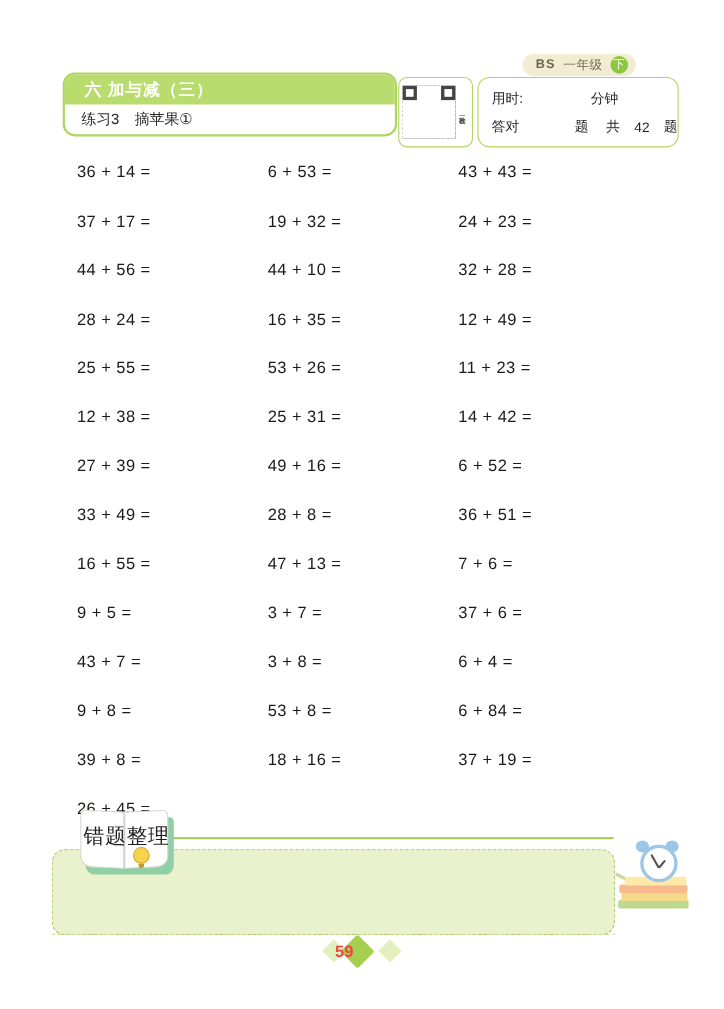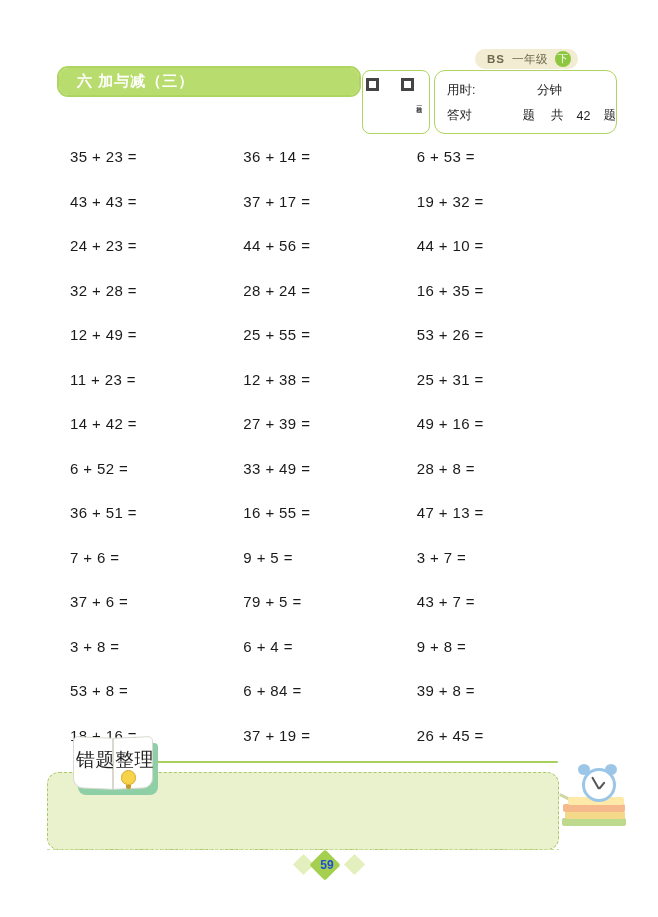--- a/index.html
+++ b/index.html
@@ -281,42 +281,46 @@
   #wing-l { left: 0px; }
   #wing-r { left: 51px; }
   #page-diamond {
     position: absolute; left: 18px; top: 3px;
     width: 22px; height: 22px;
     background: #a5cf4e;
     transform: rotate(45deg);
     border-radius: 2px;
   }
   #page-number {
-    position: absolute; left: 20px; top: 3px;
+    position: absolute; left: 6px; top: 3px;
     width: 22px; height: 22px;
     display: flex; align-items: center; justify-content: center;
-    color: #1d4ed8; font-size: 12px; font-weight: bold;
+    color: #ef4444; font-size: 15px; font-weight: bold;
   }
   #footer-dots {
     position: absolute; left: 47px; top: 849px; width: 512px; height: 1px;
     background: repeating-linear-gradient(90deg, #c9dc9a 0 3px, transparent 3px 6px);
   }
 </style>
 </head>
 <body>
 
 <div id="grade-badge">
   <span class="bs-code">BS</span>
   <span class="grade">一年级</span>
   <span class="term">下</span>
 </div>
 
 <div id="title-block">
   <div id="title-bar">
     <span>六  加与减（三）</span>
+  </div>
+  <div id="subtitle-bar">
+    <span class="sub-no">练习3</span>
+    <span>摘苹果①</span>
   </div>
 </div>
 
 <div id="qr-block">
   <div id="qr-code"></div>
   <div id="qr-caption">一秒批改</div>
 </div>
 
 <div id="info-box">
   <div class="line">
@@ -326,21 +330,20 @@
   <div class="line">
     <span class="lbl-right">答对</span>
     <span class="unit-q1">题</span>
     <span class="lbl-total">共</span>
     <span class="num-total">42</span>
     <span class="unit-q2">题</span>
   </div>
 </div>
 
 <div id="problems">
-    <div class="problem">35 + 23 =</div>
     <div class="problem">36 + 14 =</div>
     <div class="problem">6 + 53 =</div>
     <div class="problem">43 + 43 =</div>
     <div class="problem">37 + 17 =</div>
     <div class="problem">19 + 32 =</div>
     <div class="problem">24 + 23 =</div>
     <div class="problem">44 + 56 =</div>
     <div class="problem">44 + 10 =</div>
     <div class="problem">32 + 28 =</div>
     <div class="problem">28 + 24 =</div>
@@ -357,21 +360,20 @@
     <div class="problem">6 + 52 =</div>
     <div class="problem">33 + 49 =</div>
     <div class="problem">28 + 8 =</div>
     <div class="problem">36 + 51 =</div>
     <div class="problem">16 + 55 =</div>
     <div class="problem">47 + 13 =</div>
     <div class="problem">7 + 6 =</div>
     <div class="problem">9 + 5 =</div>
     <div class="problem">3 + 7 =</div>
     <div class="problem">37 + 6 =</div>
-    <div class="problem">79 + 5 =</div>
     <div class="problem">43 + 7 =</div>
     <div class="problem">3 + 8 =</div>
     <div class="problem">6 + 4 =</div>
     <div class="problem">9 + 8 =</div>
     <div class="problem">53 + 8 =</div>
     <div class="problem">6 + 84 =</div>
     <div class="problem">39 + 8 =</div>
     <div class="problem">18 + 16 =</div>
     <div class="problem">37 + 19 =</div>
     <div class="problem">26 + 45 =</div>

